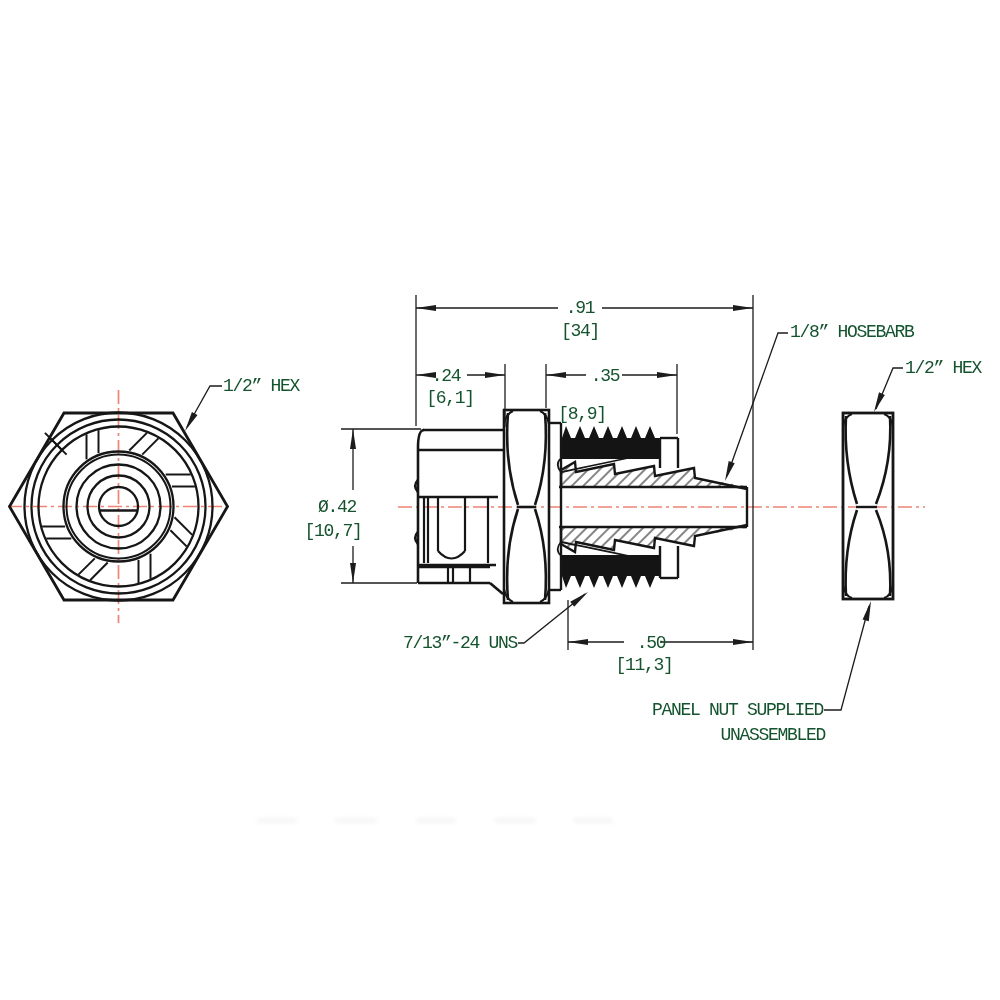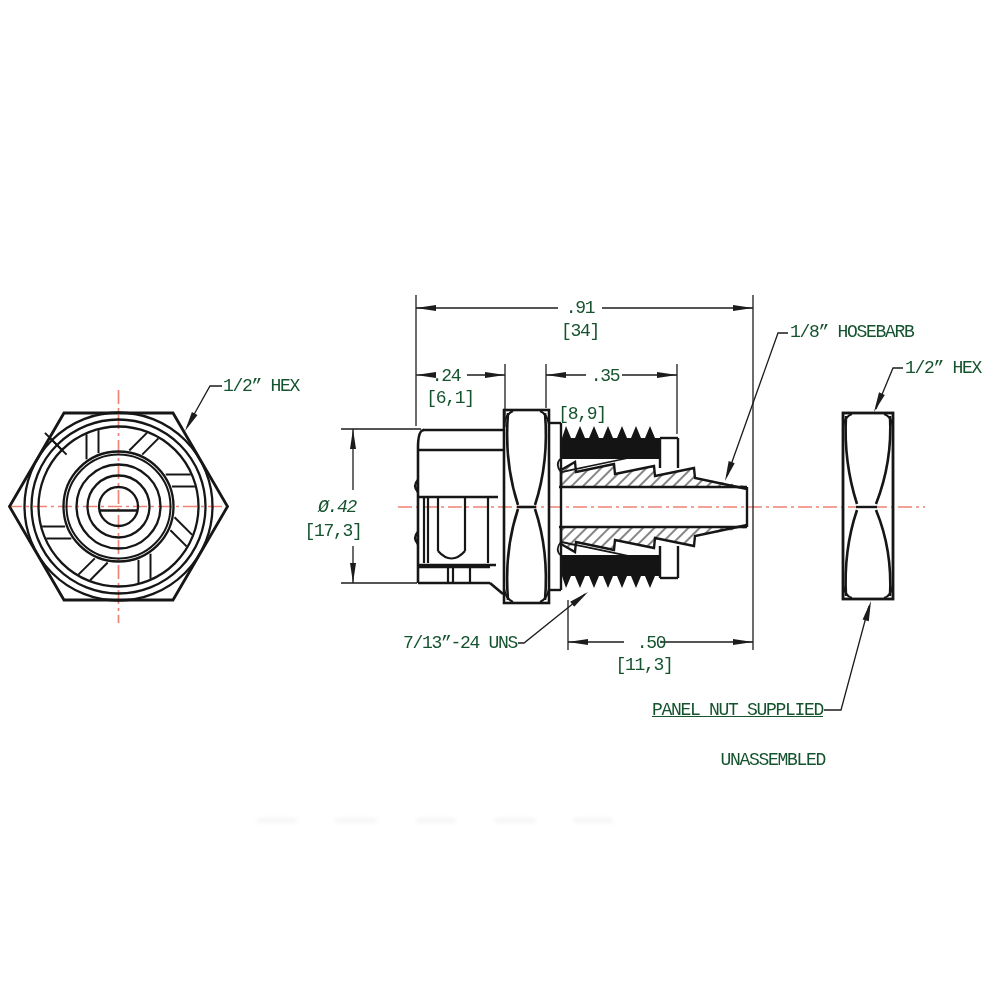--- a/index.html
+++ b/index.html
@@ -212,32 +212,32 @@
 
 <div class="lbl" style="left:580px;top:308px;">.91</div>
 <div class="lbl" style="left:580px;top:331px;">[34]</div>
 
 <div class="lbl" style="left:446px;top:376px;">.24</div>
 <div class="lbl" style="left:450px;top:398px;">[6,1]</div>
 
 <div class="lbl" style="left:605px;top:376px;text-align:center;">.35</div>
 <div class="lbl" style="left:582px;top:398px;margin-top:16px;">[8,9]</div>
 
-<div class="lbl" style="left:337px;top:507px;font-style:italic;">Ø.42</div>
-<div class="lbl" style="left:333px;top:531px;">[17,3]</div>
+<div class="lbl" style="left:337px;top:507px;">Ø.42</div>
+<div class="lbl" style="left:333px;top:531px;">[10,7]</div>
 
 <div class="lbl" style="left:651px;top:643px;">.50</div>
 <div class="lbl" style="left:644px;top:665px;">[11,3]</div>
 
 <div class="lbl left" style="left:223px;top:386px;">1/2” HEX</div>
 <div class="lbl left" style="left:905px;top:368px;">1/2” HEX</div>
 <div class="lbl left" style="left:790px;top:332px;">1/8” HOSEBARB</div>
 <div class="lbl left" style="left:403px;top:643px;">7/13”-24 UNS</div>
-<div class="lbl right" style="left:823px;top:710px;text-decoration:underline;">PANEL NUT SUPPLIED</div>
-<div class="lbl right" style="left:825px;top:735px;margin-top:25px;">UNASSEMBLED</div>
+<div class="lbl right" style="left:823px;top:710px;">PANEL NUT SUPPLIED</div>
+<div class="lbl right" style="left:825px;top:735px;">UNASSEMBLED</div>
 
 <div class="smudge" style="left:257px;top:818px;width:40px;"></div>
 <div class="smudge" style="left:335px;top:818px;width:42px;"></div>
 <div class="smudge" style="left:416px;top:818px;width:40px;"></div>
 <div class="smudge" style="left:494px;top:818px;width:42px;"></div>
 <div class="smudge" style="left:573px;top:818px;width:40px;"></div>
 
 </div>
 
 </body></html>

